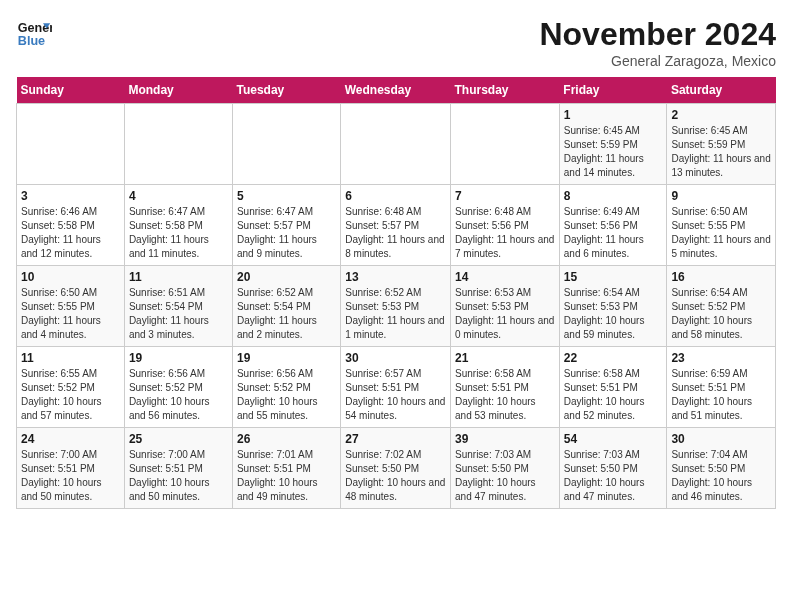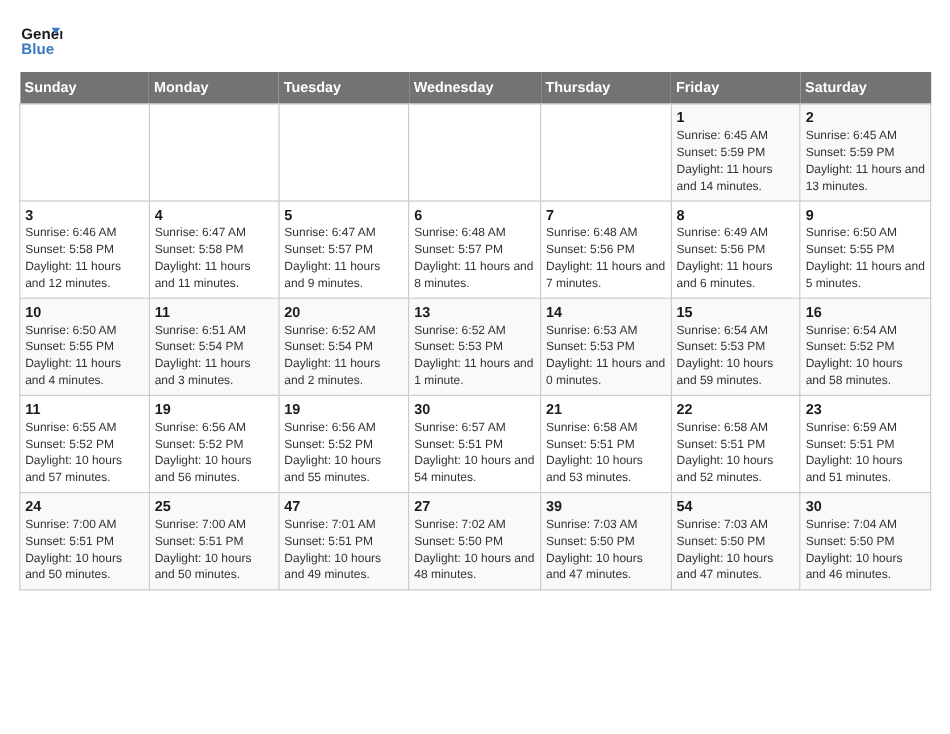--- a/index.html
+++ b/index.html
@@ -36,21 +36,21 @@
     .subtitle {
       font-size: 14px;
       color: #555;
     }
     table {
       width: 100%;
       border-collapse: collapse;
       font-size: 10.5px;
     }
     thead tr th {
-      background-color: #737373;
+      background-color: #be185d;
       color: #fff;
       padding: 6px 4px;
       text-align: left;
       font-size: 12px;
       font-weight: bold;
     }
     tbody tr td {
       border: 1px solid #ccc;
       vertical-align: top;
       padding: 4px;
@@ -82,20 +82,24 @@
 </head>
 <body>
 
 <div class="header-area">
   <div class="logo">
     <svg class="logo-icon" viewBox="0 0 40 40">
       <text x="2" y="18" font-size="14" font-weight="bold" fill="#1a1a1a">General</text>
       <text x="2" y="32" font-size="14" font-weight="bold" fill="#3a7bbf">Blue</text>
       <polygon points="30,8 38,8 34,14" fill="#3a7bbf"></polygon>
     </svg>
+  </div>
+  <div class="title-area">
+    <div class="month-title">November 2024</div>
+    <div class="subtitle">General Zaragoza, Mexico</div>
   </div>
 </div>
 
 <table>
   <thead>
     <tr>
     <th>Sunday</th>
         <th>Monday</th>
         <th>Tuesday</th>
         <th>Wednesday</th>
@@ -213,21 +217,21 @@
       <tr>
         <td>
           <div class="day-num">24</div>
           <div class="day-info">Sunrise: 7:00 AM<br>Sunset: 5:51 PM<br>Daylight: 10 hours and 50 minutes.</div>
         </td>
         <td>
           <div class="day-num">25</div>
           <div class="day-info">Sunrise: 7:00 AM<br>Sunset: 5:51 PM<br>Daylight: 10 hours and 50 minutes.</div>
         </td>
         <td>
-          <div class="day-num">47</div>
+          <div class="day-num">26</div>
           <div class="day-info">Sunrise: 7:01 AM<br>Sunset: 5:51 PM<br>Daylight: 10 hours and 49 minutes.</div>
         </td>
         <td>
           <div class="day-num">27</div>
           <div class="day-info">Sunrise: 7:02 AM<br>Sunset: 5:50 PM<br>Daylight: 10 hours and 48 minutes.</div>
         </td>
         <td>
           <div class="day-num">39</div>
           <div class="day-info">Sunrise: 7:03 AM<br>Sunset: 5:50 PM<br>Daylight: 10 hours and 47 minutes.</div>
         </td>

